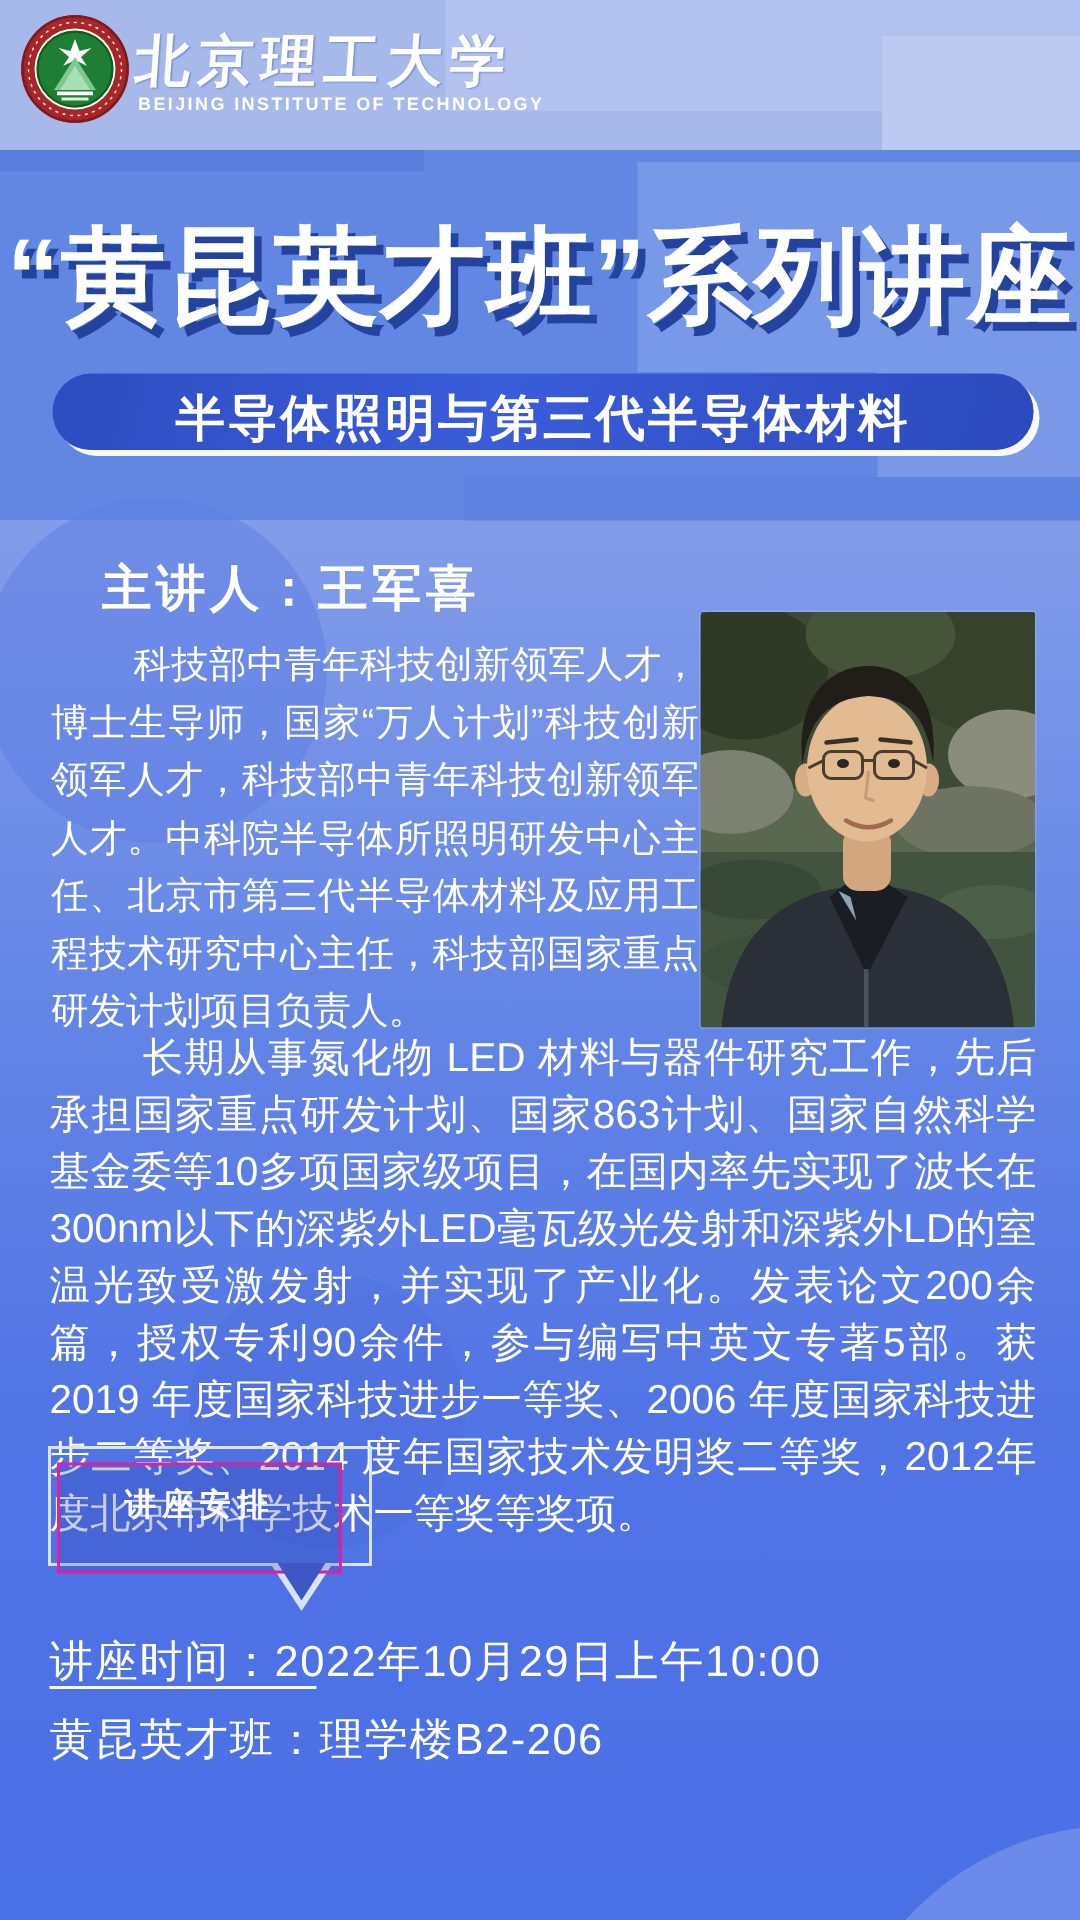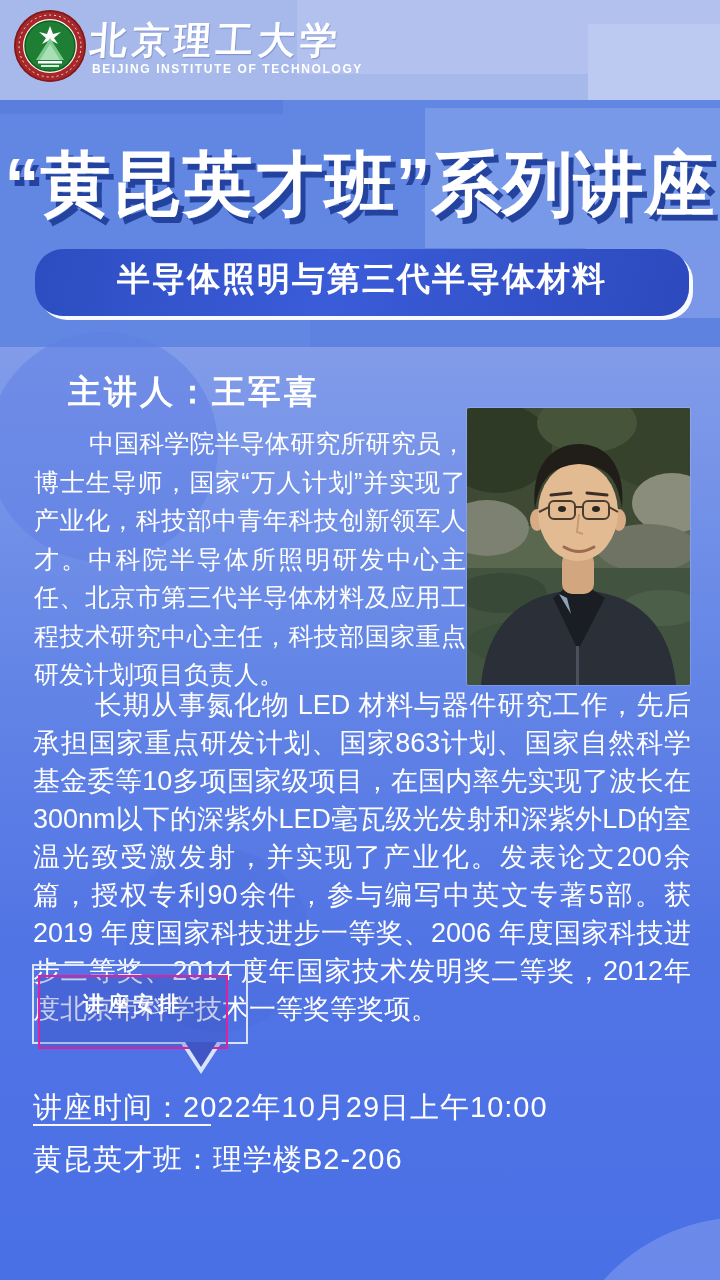--- a/index.html
+++ b/index.html
@@ -36,21 +36,21 @@
     position:absolute;left:92px;top:62px;z-index:3;
     color:#fff;font-size:12px;font-weight:700;letter-spacing:1.6px;
   }
   
   .title{
     position:absolute;left:0;top:138px;width:720px;z-index:3;
     text-align:center;color:#fff;font-size:70px;font-weight:900;
     letter-spacing:1px;text-shadow:5px 6px 0 #24439f;white-space:nowrap;
   }
   .subtitle-banner{
-    position:absolute;left:35px;top:249px;width:654px;height:67px;z-index:3;
+    position:absolute;left:35px;top:249px;width:654px;height:51px;z-index:3;
     border-radius:28px;
     background:linear-gradient(105deg,#2c4dc0 0%,#3b5cd9 45%,#2c4abd 100%);
     box-shadow:4px 4px 0 rgba(255,255,255,0.95);
     color:#fff;font-size:33px;font-weight:700;letter-spacing:2px;
     text-align:center;line-height:60px;white-space:nowrap;
   }
   
   .speaker-heading{
     position:absolute;left:68px;top:347px;z-index:3;
     color:#fff;font-size:33px;font-weight:600;letter-spacing:3px;margin-top:23px;
@@ -129,21 +129,21 @@
       <rect x="29" y="57" width="18" height="2" fill="#d9efe0"></rect>
     </svg>
   </div>
   <div class="uni-cn">北京理工大学</div>
   <div class="uni-en">BEIJING INSTITUTE OF TECHNOLOGY</div>
 
   <div class="title">“黄昆英才班”系列讲座</div>
   <div class="subtitle-banner">半导体照明与第三代半导体材料</div>
 
   <div class="speaker-heading">主讲人：王军喜</div>
-  <p class="bio1">中国科学院半导体研究所研究员，博士生导师，国家“万人计划”并实现了产业化，科技部中青年科技创新领军人才。中科院半导体所照明研发中心主任、北京市第三代半导体材料及应用工程技术研究中心主任，科技部国家重点研发计划项目负责人。</p>
+  <p class="bio1">科技部中青年科技创新领军人才，博士生导师，国家“万人计划”科技创新领军人才，科技部中青年科技创新领军人才。中科院半导体所照明研发中心主任、北京市第三代半导体材料及应用工程技术研究中心主任，科技部国家重点研发计划项目负责人。</p>
 
   <div class="photo">
     <svg width="223" height="277" viewBox="0 0 223 277">
 
       <rect width="223" height="277" fill="#5a6850"></rect>
       <rect width="223" height="118" fill="#3e4a33"></rect>
       <ellipse cx="30" cy="40" rx="55" ry="45" fill="#2f3a26"></ellipse>
       <ellipse cx="190" cy="30" rx="60" ry="50" fill="#36422b"></ellipse>
       <ellipse cx="120" cy="15" rx="50" ry="30" fill="#46543a"></ellipse>
       <ellipse cx="205" cy="95" rx="40" ry="30" fill="#8a8d7c"></ellipse>

